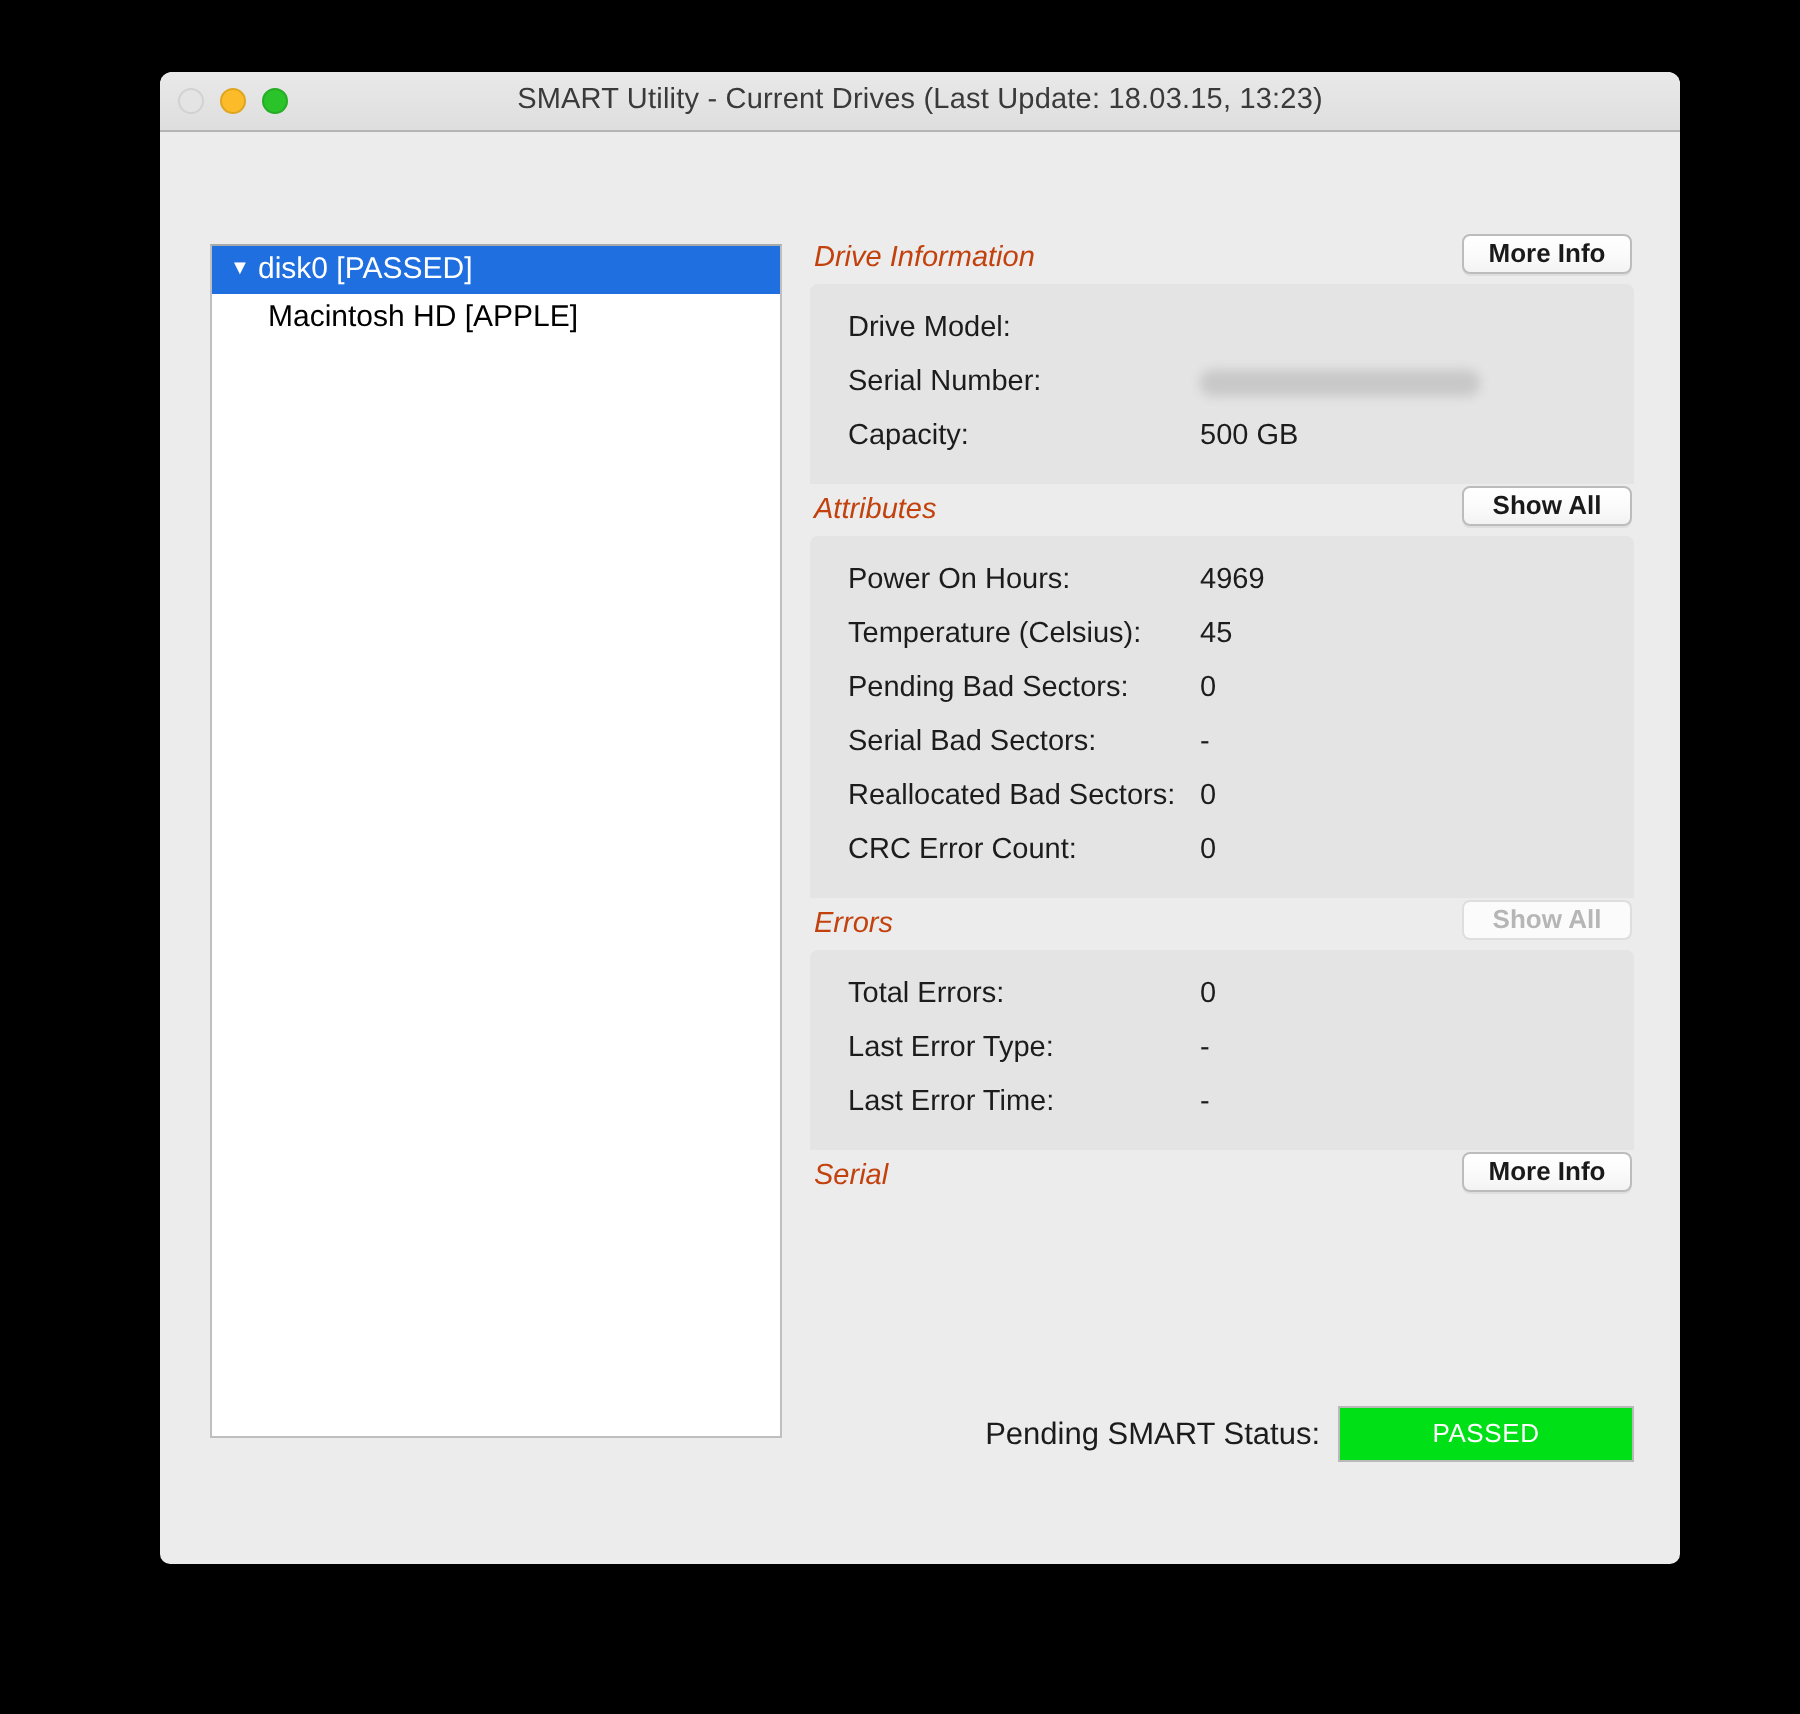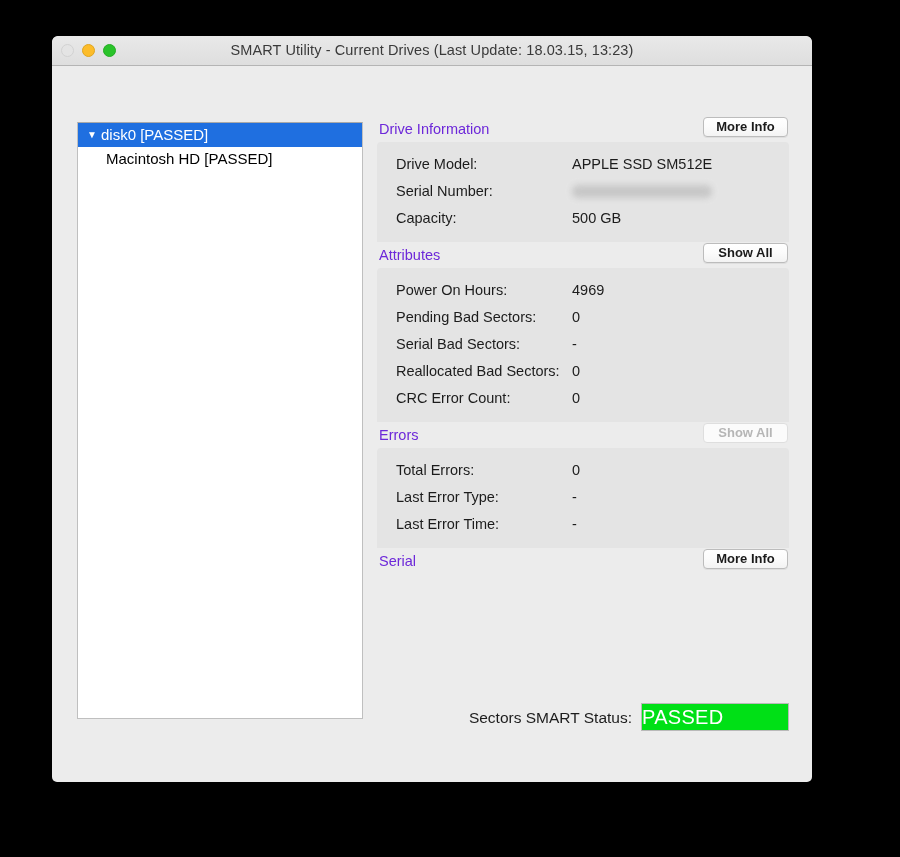--- a/index.html
+++ b/index.html
@@ -11,21 +11,21 @@
     overflow: hidden;
   }
   body {
     font-family: "Liberation Sans", sans-serif;
     -webkit-font-smoothing: antialiased;
   }
 
   
   .window {
     position: absolute;
-    left: 52px;
+    left: 80px;
     top: 36px;
     width: 760px;
     height: 746px;
     background: #ececec;
     border-radius: 6px 6px 5px 5px;
     box-shadow: 0 6px 22px rgba(0,0,0,0.55);
     overflow: hidden;
   }
 
   .titlebar {
@@ -123,21 +123,22 @@
   .sec-head {
     position: relative;
     height: 26px;
   }
   .sec-title {
     position: absolute;
     left: 2px;
     top: 0;
     line-height: 26px;
     font-size: 14.5px;
-    color: #6d28d9;
+    color: #c2410c;
+    font-style: italic;
   }
   .sec-btn {
     position: absolute;
     right: 1px;
     top: 1px;
     height: 20px;
     min-width: 85px;
     padding: 0 10px;
     box-sizing: border-box;
     background: linear-gradient(to bottom,#ffffff 0%, #fbfbfb 50%, #f3f3f3 100%);
@@ -215,23 +216,23 @@
   .status-badge {
     position: absolute;
     right: 0;
     top: 0;
     width: 148px;
     height: 28px;
     box-sizing: border-box;
     background: #00e016;
     border: 1px solid #b9b9b9;
     color: #ffffff;
-    font-size: 20px;
+    font-size: 13px;
     line-height: 26px;
-    text-align: left;
+    text-align: center;
     letter-spacing: 0.3px;
   }
 </style>
 </head>
 <body>
 
 <div class="window">
 
   <div class="titlebar">
     <div class="traffic">
@@ -243,34 +244,33 @@
   </div>
 
   <div class="content">
 
     <div class="drive-list">
         <div class="drive-row selected">
           <span class="tri">▼</span>
           <span class="dname">disk0  [PASSED]</span>
         </div>
         <div class="drive-row child">
-          <span class="dname">Macintosh HD  [PASSED]</span>
+          <span class="dname">Macintosh HD  [APPLE]</span>
         </div>
       </div>
 
     <div class="right">
         <div class="section">
           <div class="sec-head">
             <div class="sec-title">Drive Information</div>
             <div class="sec-btn">More Info</div>
           </div>
           <div class="panel">
             <div class="row">
               <span class="lbl">Drive Model:</span>
-              <span class="val">APPLE SSD SM512E</span>
             </div>
             <div class="row">
               <span class="lbl">Serial Number:</span>
               <span class="val redacted"></span>
             </div>
             <div class="row">
               <span class="lbl">Capacity:</span>
               <span class="val">500 GB</span>
             </div>
           </div>
@@ -279,20 +279,24 @@
           <div class="sec-head">
             <div class="sec-title">Attributes</div>
             <div class="sec-btn">Show All</div>
           </div>
           <div class="panel">
             <div class="row">
               <span class="lbl">Power On Hours:</span>
               <span class="val">4969</span>
             </div>
             <div class="row">
+              <span class="lbl">Temperature (Celsius):</span>
+              <span class="val">45</span>
+            </div>
+            <div class="row">
               <span class="lbl">Pending Bad Sectors:</span>
               <span class="val">0</span>
             </div>
             <div class="row">
               <span class="lbl">Serial Bad Sectors:</span>
               <span class="val">-</span>
             </div>
             <div class="row">
               <span class="lbl">Reallocated Bad Sectors:</span>
               <span class="val">0</span>
@@ -325,18 +329,18 @@
         </div>
         <div class="section">
           <div class="sec-head">
             <div class="sec-title">Serial</div>
             <div class="sec-btn">More Info</div>
           </div>
         </div>
       </div>
 
     <div class="footer">
-      <div class="footer-label">Sectors SMART Status:</div>
+      <div class="footer-label">Pending SMART Status:</div>
       <div class="status-badge" style="background: rgb(0, 224, 22); color: rgb(255, 255, 255);">PASSED</div>
     </div>
 
   </div>
 </div>
 
 </body></html>

